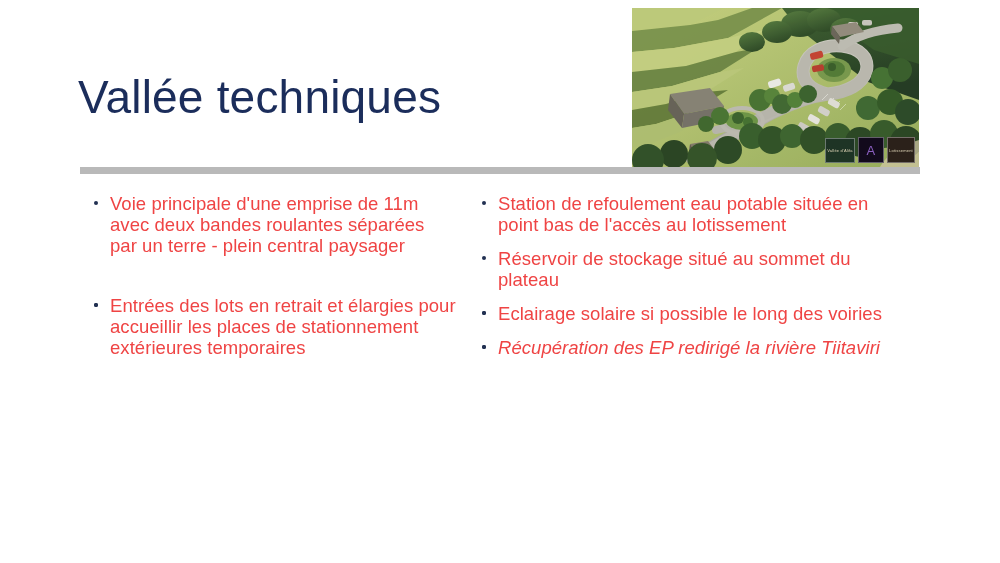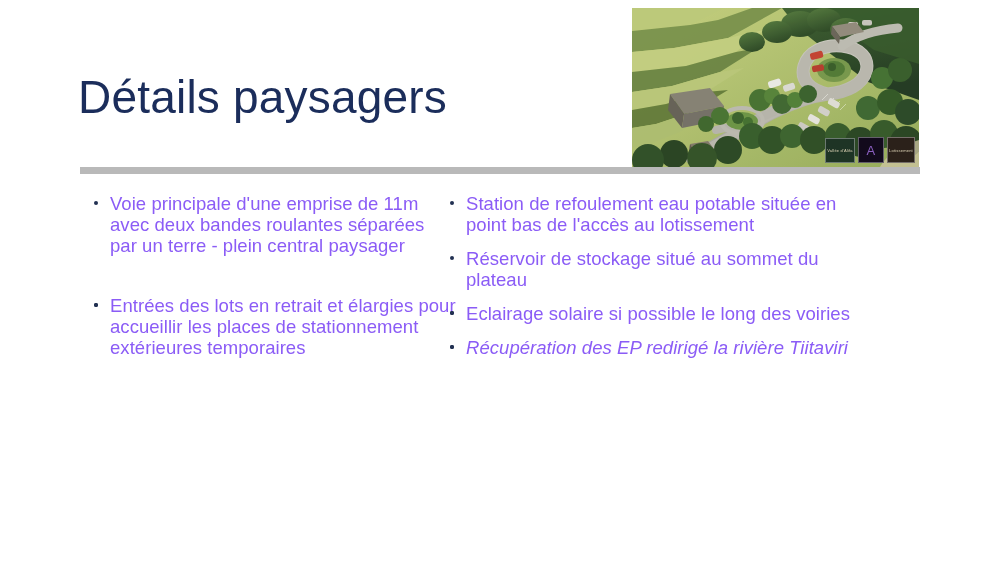--- a/index.html
+++ b/index.html
@@ -95,31 +95,31 @@
     left: 0;
     top: 193px;
     width: 1000px;
   }
 
   .col {
     position: absolute;
     top: 0;
   }
   .col-left  { left: 88px;  width: 368px; }
-  .col-right { left: 444px; width: 432px; }
+  .col-right { left: 476px; width: 432px; }
 
   ul.bullets {
     list-style: none;
     margin: 0;
     padding: 0;
   }
   ul.bullets > li {
     position: relative;
     padding-left: 22px;
-    color: #8b5cf6;
+    color: #ef4444;
     font-size: 18.5px;
     line-height: 21px;
     letter-spacing: 0.05px;
   }
   ul.bullets > li .dot {
     position: absolute;
     left: 6px;
     top: 8px;
     width: 4px;
     height: 4px;
@@ -129,21 +129,21 @@
   .col-left ul.bullets > li  { margin-bottom: 39px; }
   .col-left ul.bullets > li:last-child { margin-bottom: 0; }
   .col-right ul.bullets > li { margin-bottom: 13px; }
   .col-right ul.bullets > li:last-child { margin-bottom: 0; font-style: italic; }
 </style>
 </head>
 <body>
 
 <div class="slide">
 
-  <div class="slide-title">Détails paysagers</div>
+  <div class="slide-title">Vallée techniques</div>
 
   <div class="title-rule"></div>
 
   <div class="hero-image">
     <svg class="hero-svg" viewBox="0 0 287 159" preserveAspectRatio="none">
       <defs>
         <linearGradient id="gGrassHill" x1="0" y1="0" x2="1" y2="1">
           <stop offset="0" stop-color="#c3cf7d"></stop>
           <stop offset="1" stop-color="#8fa855"></stop>
         </linearGradient>

